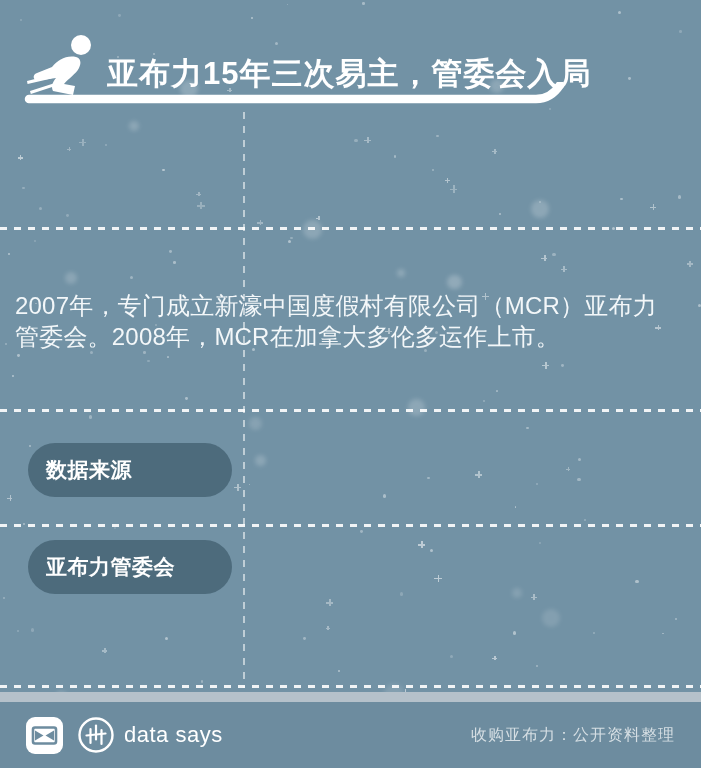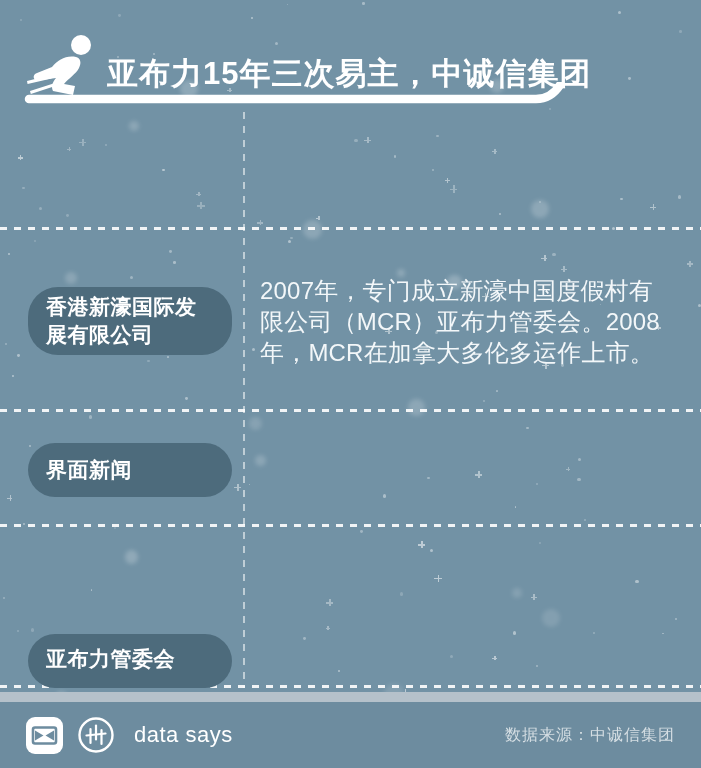--- a/index.html
+++ b/index.html
@@ -35,21 +35,21 @@
     background:repeating-linear-gradient(to bottom,rgba(255,255,255,.55) 0 7px,transparent 7px 14px);
   }
   .row{display:flex;box-sizing:border-box;}
   .row.sep{
     background-image:repeating-linear-gradient(to right,rgba(255,255,255,.9) 0 7px,transparent 7px 14px);
     background-size:100% 3px;background-position:0 100%;background-repeat:no-repeat;
   }
   .row1{height:120px;align-items:center;}
   .row2{height:182px;align-items:center;}
   .row3{height:115px;align-items:center;}
-  .row4{height:161px;align-items:flex-end;padding-top:13px;font-family:Liberation Mono, monospace;}
+  .row4{height:161px;align-items:flex-start;padding-top:13px;}
   .label-col{width:245px;box-sizing:border-box;padding-left:28px;flex:none;}
   .pill{
     box-sizing:border-box;width:204px;min-height:54px;
     background:#4d6b7c;border-radius:30px;
     display:flex;align-items:center;
     padding:6px 15px 6px 18px;
     color:#ffffff;font-size:21px;font-weight:700;line-height:28px;letter-spacing:.5px;
   }
   .text-col{
     flex:1;box-sizing:border-box;padding:0 28px 0 15px;
@@ -60,21 +60,21 @@
   
   .gap{height:4px;}
   .stripe{height:10px;background:#b5c1ca;}
   .footer{
     height:66px;background:#6d8c9f;
     display:flex;align-items:center;box-sizing:border-box;padding:0 26px;
   }
   .brand{display:flex;align-items:center;}
   .brand-name{color:#ffffff;font-size:23px;font-weight:700;margin-left:10px;letter-spacing:1px;}
   .datasays-wrap{display:flex;align-items:center;margin-left:14px;}
-  .datasays-label{color:#ffffff;font-size:22px;margin-left:19px;letter-spacing:.5px;}
+  .datasays-label{color:#ffffff;font-size:22px;margin-left:9px;letter-spacing:.5px;}
   .source{margin-left:auto;color:#d5dee3;font-size:16px;letter-spacing:1px;}
 </style>
 </head>
 <body>
 
 <div class="canvas">
   <div class="snow" id="snow">
       <i class="blob" style="left: 408.198px; top: 399.221px; width: 16.3846px; height: 16.3846px; opacity: 0.19037;"></i>
       <i class="dot" style="left: 483.293px; top: 400.217px; width: 1.59812px; height: 1.59812px; opacity: 0.247895;"></i>
       <i class="plus" style="left: 201.442px; top: 765.721px; width: 6.34984px; height: 6.34984px; opacity: 0.358566;"></i>
@@ -233,45 +233,40 @@
       <svg class="skier" width="80" height="64" viewBox="0 0 80 64">
         <g fill="#ffffff">
           <circle cx="57" cy="11" r="10"></circle>
           <path d="M52,23 C42,21 34,26 28,33 L13,39 C8,40.5 9,47 14,46.5 L32,44
                    C28,49 27,53 29,57 L49,61 L51,52 L40,50
                    C45,44 52,40 55,34 C58,28 56,24 52,23 Z"></path>
           <path d="M27,41 L3,47 L3.6,50 L27.5,44.5 Z"></path>
           <path d="M31,49 L6,57 L6.8,60 L32,51.8 Z"></path>
         </g>
       </svg>
-      <div class="title">亚布力15年三次易主，中诚信集团</div>
+      <div class="title">亚布力15年三次易主，管委会入局</div>
       <svg class="slope" width="560" height="24" viewBox="0 0 560 24">
         <path d="M5,17 L512,17 Q527,17 536,3" stroke="#ffffff" stroke-width="8.5" fill="none" stroke-linecap="round"></path>
       </svg>
     </div>
 
     <div class="rows">
       <div class="vline"></div>
 
       <div class="row row1 sep">
       </div>
 
       <div class="row row2 sep">
-        <div class="label-col">
-          <div class="pill">
-            <span>香港新濠国际发展有限公司</span>
-          </div>
-        </div>
         <div class="text-col">2007年，专门成立新濠中国度假村有限公司（MCR）亚布力管委会。2008年，MCR在加拿大多伦多运作上市。</div>
       </div>
 
       <div class="row row3 sep">
         <div class="label-col">
           <div class="pill">
-            <span>界面新闻</span>
+            <span>数据来源</span>
           </div>
         </div>
       </div>
 
       <div class="row row4 sep">
         <div class="label-col">
           <div class="pill">
             <span>亚布力管委会</span>
           </div>
         </div>
@@ -294,16 +289,16 @@
           <circle cx="19" cy="19" r="16.5" fill="none" stroke="#ffffff" stroke-width="2.4"></circle>
           <g stroke="#ffffff" stroke-width="2.2" stroke-linecap="round">
             <line x1="13.5" y1="13" x2="13.5" y2="27"></line>
             <line x1="19" y1="9.5" x2="19" y2="23.5"></line>
             <line x1="24.5" y1="14" x2="24.5" y2="28"></line>
             <line x1="9.5" y1="19.5" x2="28.5" y2="17.5"></line>
           </g>
         </svg>
         <span class="datasays-label">data says</span>
       </div>
-      <div class="source">数据来源：中诚信集团</div>
+      <div class="source">收购亚布力：公开资料整理</div>
     </div>
   </div>
 </div>
 
 </body></html>

